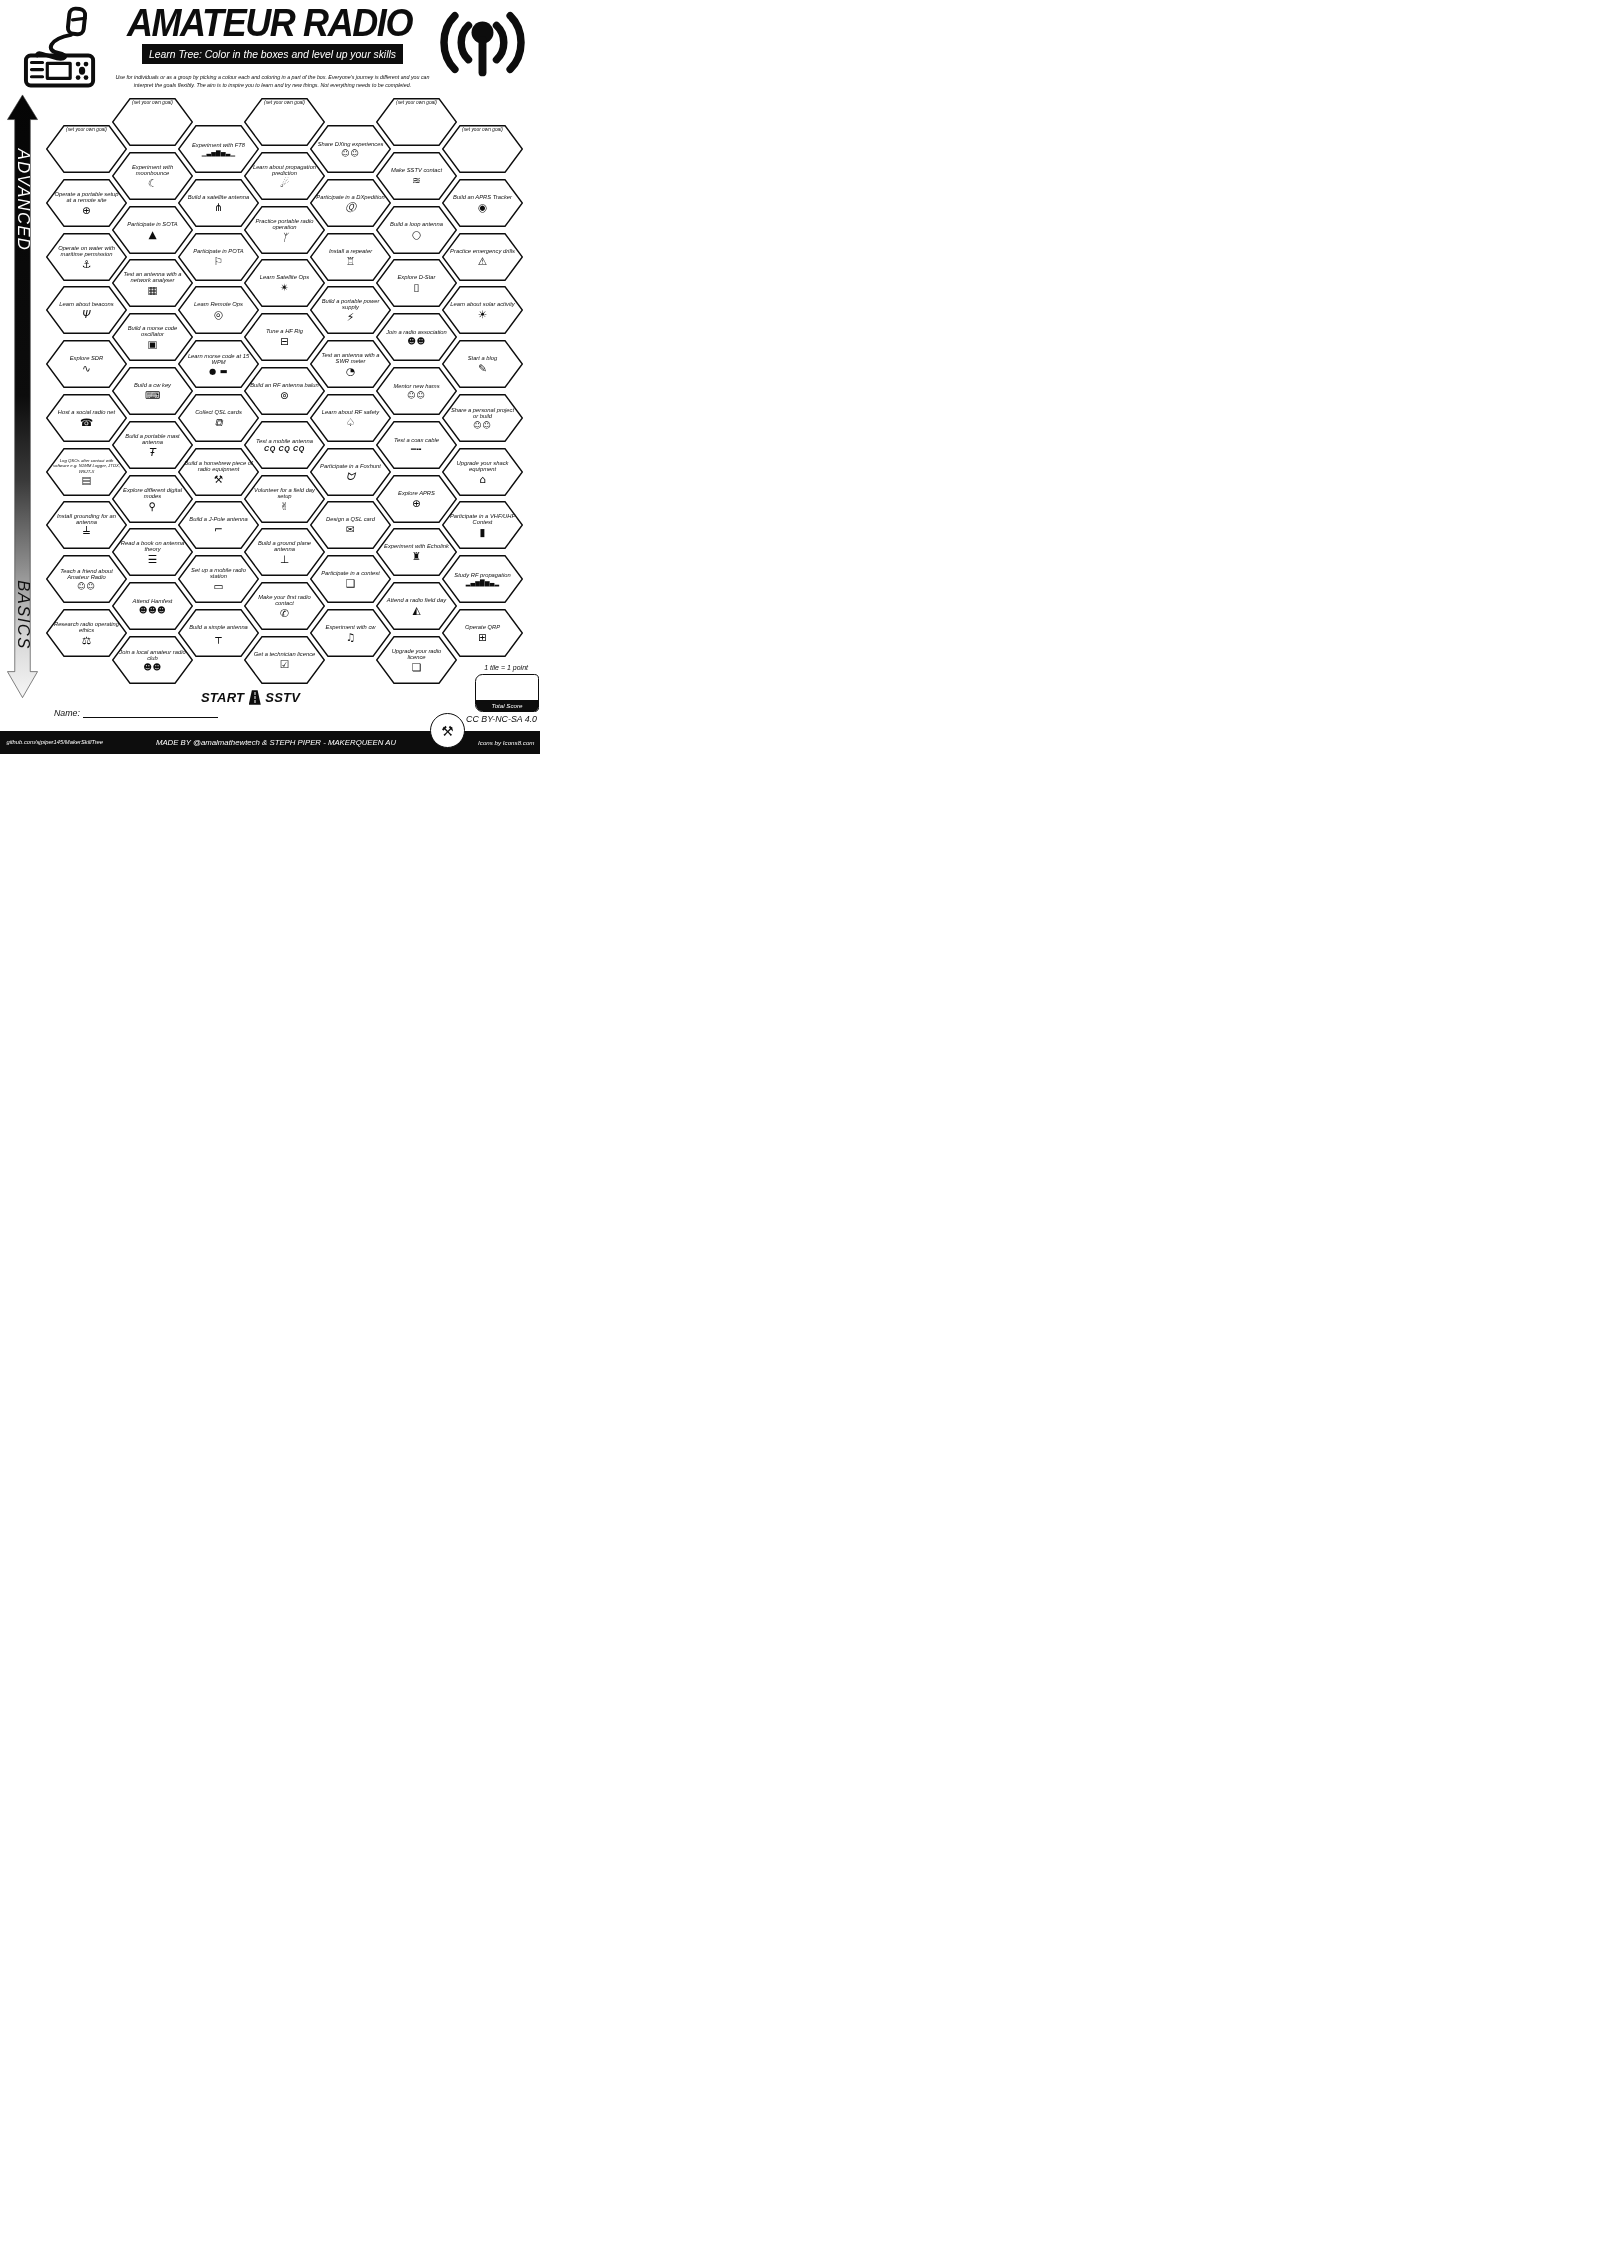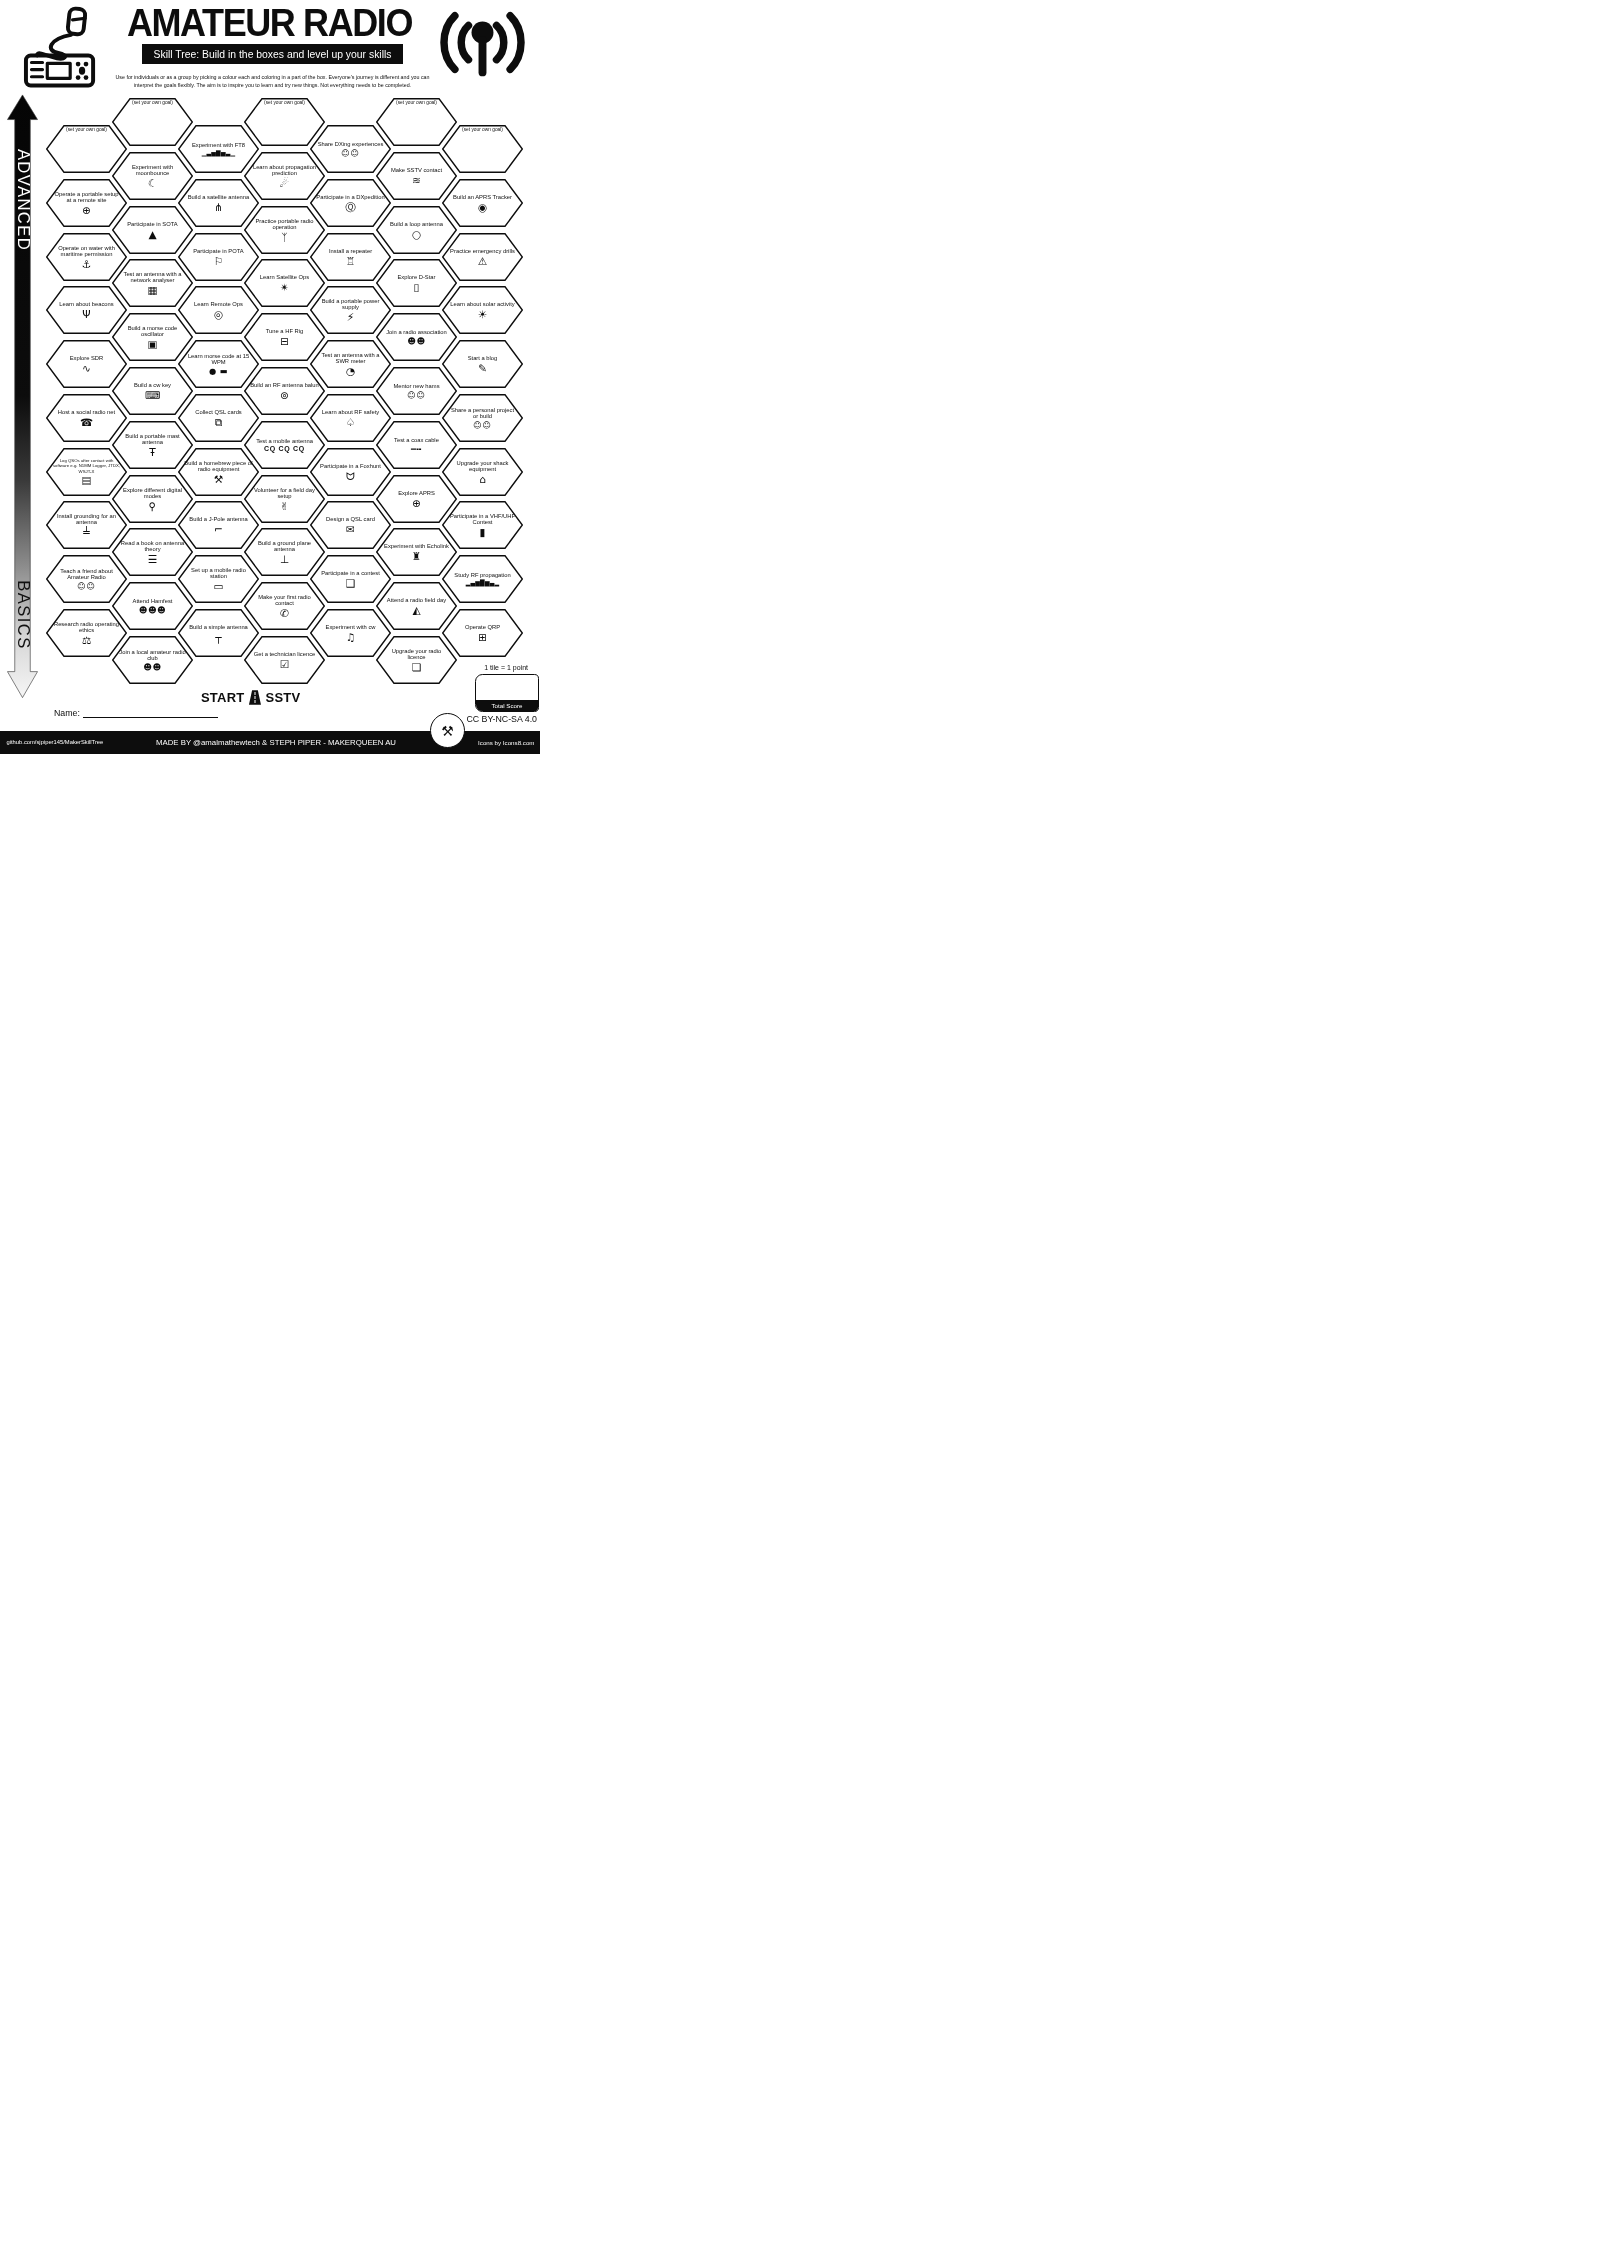--- a/index.html
+++ b/index.html
@@ -57,39 +57,39 @@
   .f-repo{position:absolute;left:6.5px;font-size:5.8px;}
   .f-credit{position:absolute;left:138px;width:276px;text-align:center;font-size:7.8px;white-space:nowrap;}
   .f-icons{position:absolute;right:5.5px;font-size:6.2px;}
   .mq-logo{left:430px;top:713px;width:33px;height:33px;border-radius:50%;background:#fff;
            border:1.2px solid #0d0d0d;display:flex;align-items:center;justify-content:center;
            font-family:"DejaVu Sans",sans-serif;font-size:14px;z-index:5;}
 </style>
 </head>
 <body>
 
-<div style="position:absolute;inset:0;">
+<div style="position:absolute;inset:0;font-style:italic;">
 
   <svg class="abs lineart" style="left:22px;top:3.7px;" width="79" height="87" viewBox="0 0 200 220" stroke-width="10">
     <rect x="10" y="130" width="170" height="76" rx="12"></rect>
     <path d="M24 148 H52 M24 166 H52 M24 184 H52" stroke-width="8"></path>
     <rect x="64" y="150" width="58" height="38" stroke-width="8"></rect>
     <circle cx="142" cy="152" r="6" fill="#0d0d0d" stroke="none"></circle>
     <circle cx="162" cy="152" r="6" fill="#0d0d0d" stroke="none"></circle>
     <circle cx="142" cy="186" r="6" fill="#0d0d0d" stroke="none"></circle>
     <circle cx="162" cy="186" r="6" fill="#0d0d0d" stroke="none"></circle>
     <ellipse cx="152" cy="169" rx="8" ry="10" fill="#0d0d0d" stroke="none"></ellipse>
     <rect x="118" y="12" width="40" height="64" rx="15" transform="rotate(6 138 44)"></rect>
     <path d="M128 40 L160 36" stroke-width="8"></path>
     <path d="M124 78 C 70 88, 58 118, 92 124 C 120 129, 112 146, 76 134 C 52 126, 40 120, 38 130"></path>
   </svg>
 
   <div class="abs title">AMATEUR RADIO</div>
   <div class="abs subtitle-bar">
-    <span>Skill Tree:  Build in the boxes and level up your skills</span>
+    <span>Learn Tree:  Color in the boxes and level up your skills</span>
   </div>
   <div class="abs desc">
     <div>Use for individuals or as a group by picking a colour each and coloring in a part of the box.  Everyone's journey is different and you can</div>
     <div>interpret the goals flexibly.  The aim is to inspire you to learn and try new things. Not everything needs to be completed.</div>
   </div>
 
   <svg class="abs" style="left:429px;top:6.5px;" width="107" height="79" viewBox="0 0 240 180">
     <circle cx="120" cy="58" r="25" fill="#0d0d0d"></circle>
     <rect x="111" y="66" width="18" height="92" rx="9" fill="#0d0d0d"></rect>
     <g fill="none" stroke="#0d0d0d" stroke-width="17" stroke-linecap="round">

